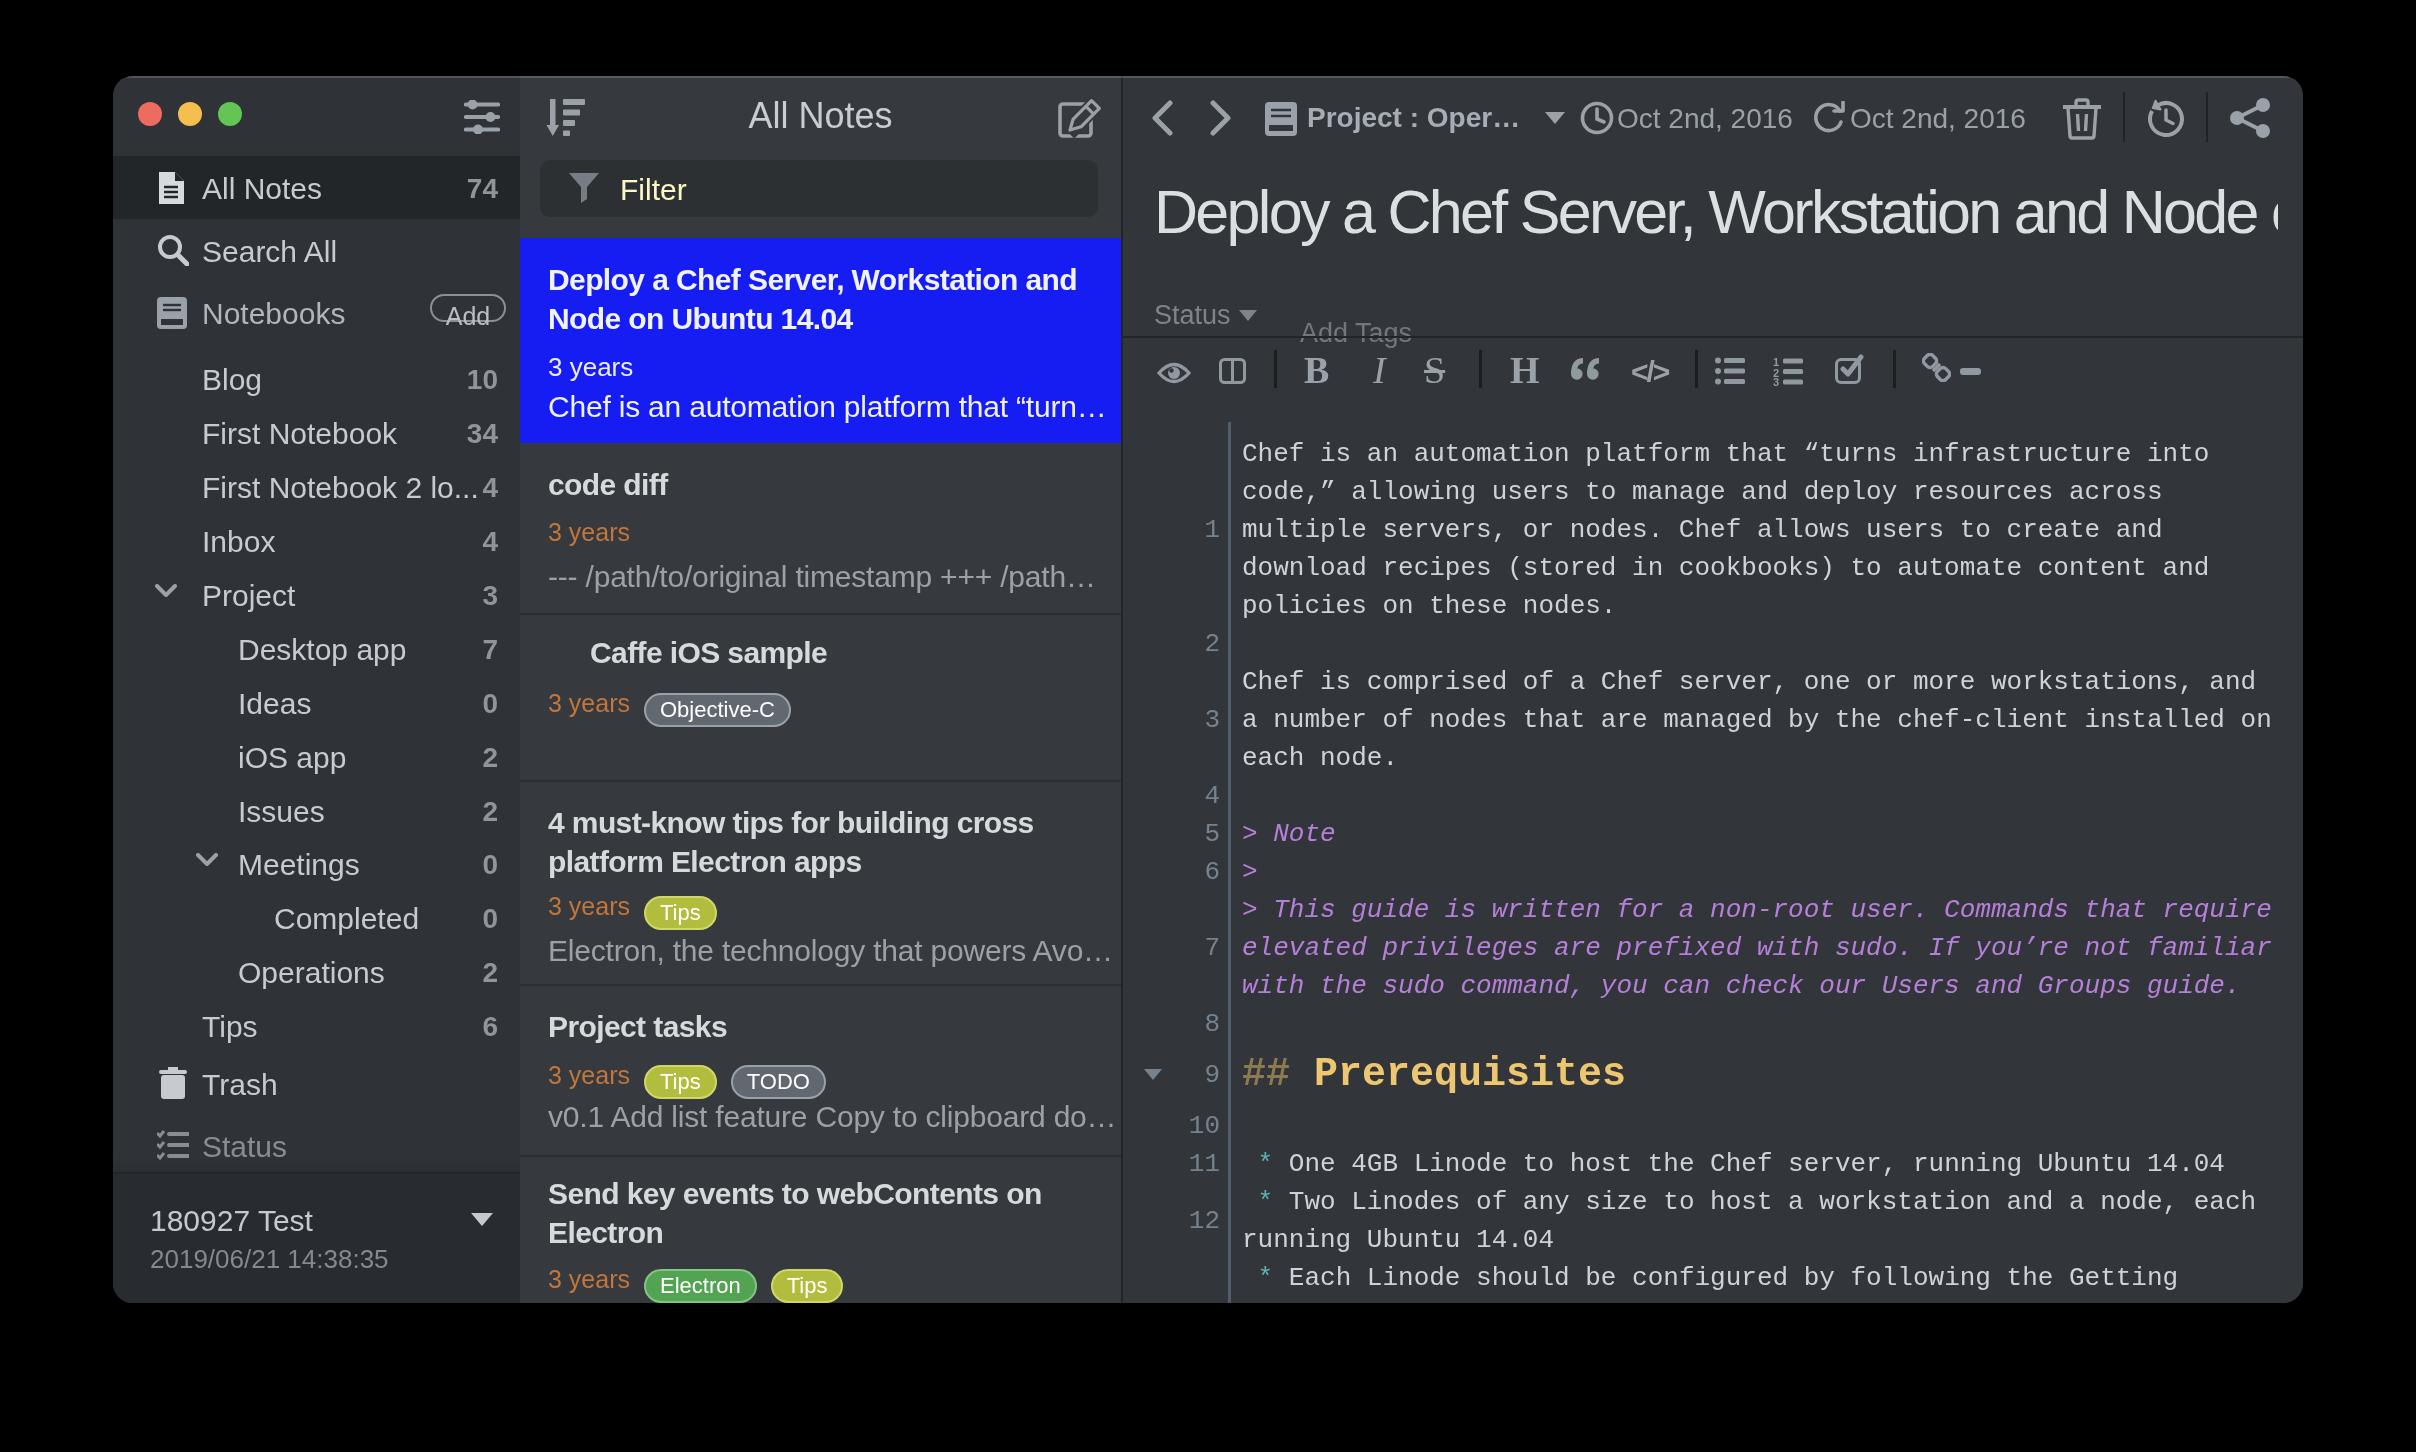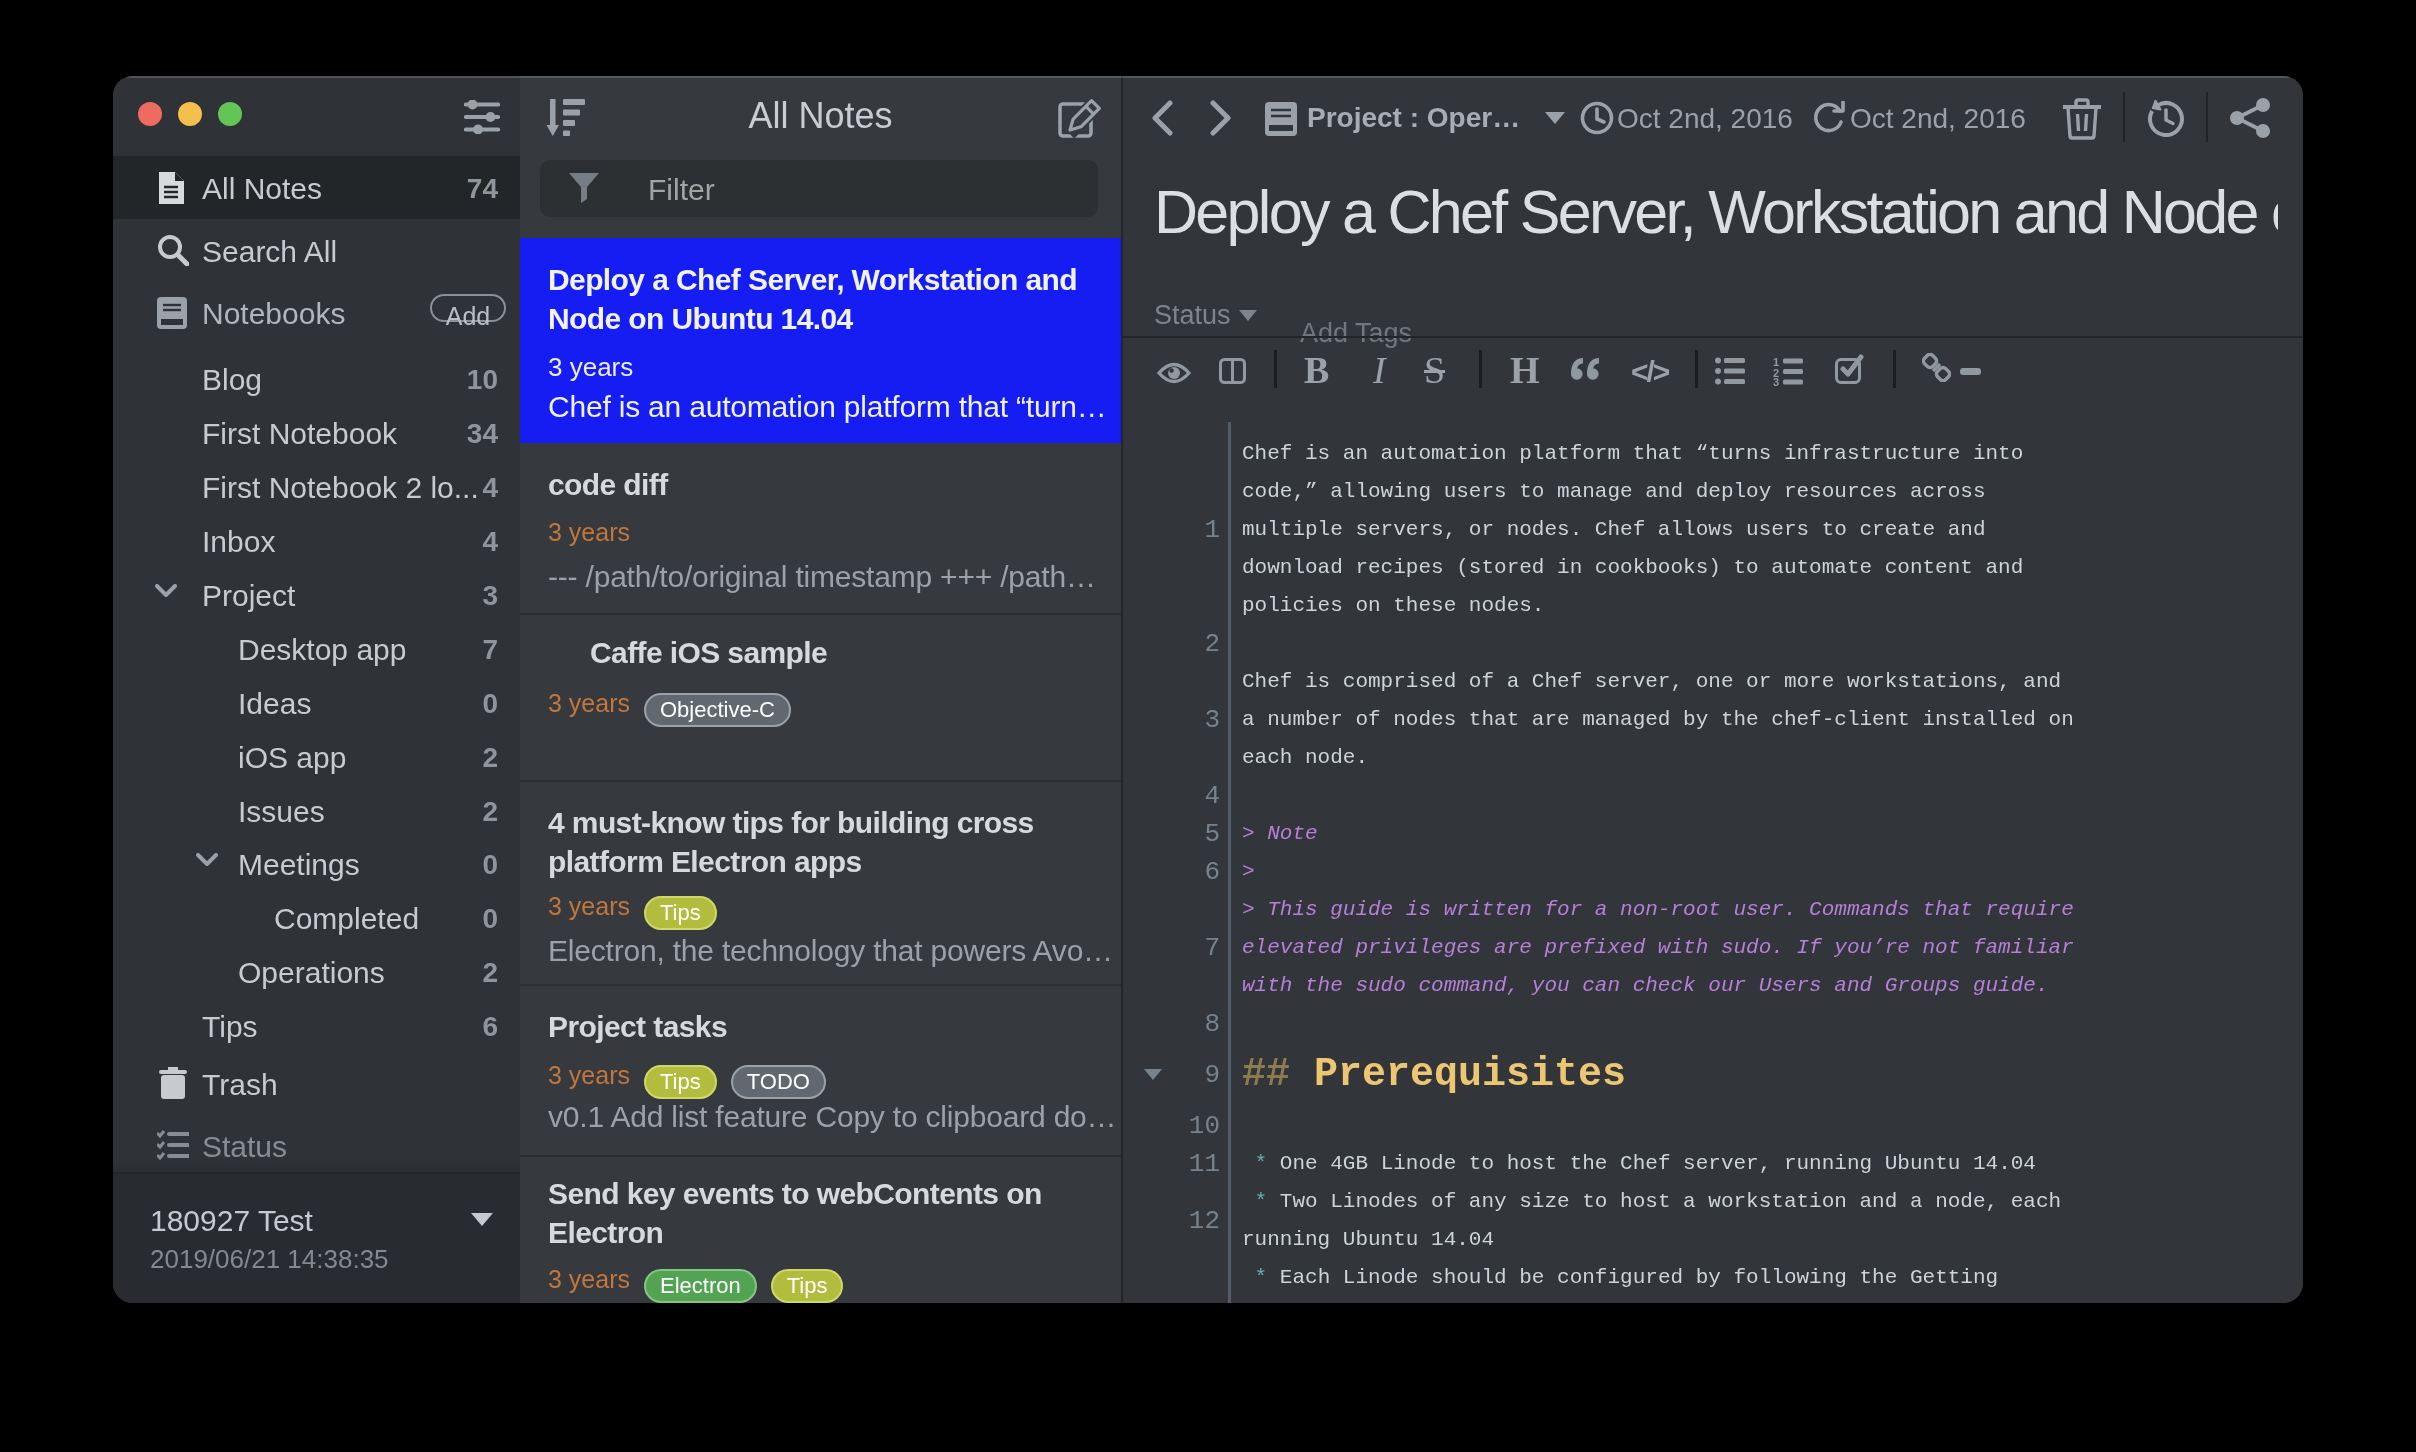--- a/index.html
+++ b/index.html
@@ -22,21 +22,21 @@
 .nprev { position:absolute; left:435px; font-size:30px; color:#9ba1a7; white-space:nowrap; letter-spacing:-0.2px;}
 .pill { display:inline-block; height:34px; line-height:30px; border-radius:17px; padding:0 14px;
   font-size:22px; color:#fff; border:2px solid; margin-left:14px; vertical-align:-5px; }
 .pill.gray { background:#62686f; border-color:#9aa1a8; }
 .pill.green { background:#52a352; border-color:#83c683; }
 .pill.lime { background:#b3bd3d; border-color:#ced86a; }
 
 #ed { position:absolute; left:1008px; top:0; width:1182px; height:1227px; background:#32363a;
   border-left:2px solid #232629; }
 .tbi { color:#9aa1a8; }
-.cl { font-size:21px; line-height:38px; color:#ced3d8; white-space:pre; font-family:"Liberation Mono", monospace;}
+.cl { font-size:26px; line-height:38px; color:#ced3d8; white-space:pre; font-family:"Liberation Mono", monospace;}
 .quote { color:#b67fd9; font-style:italic; }
 .gnum { position:absolute; width:80px; text-align:right; font-family:"Liberation Mono", monospace;
   font-size:26px; color:#76828e; }
 </style>
 </head>
 <body>
 <div id="win">
   <div id="sb">
     <div class="tl" style="left:25px; background:#ed6b5f;"></div>
     <div class="tl" style="left:65px; background:#f5bf4f;"></div>
@@ -163,21 +163,21 @@
       <rect x="-3" y="-9" width="43" height="18" fill="#363a3e"></rect>
       <path d="M0 0 L10 -5.5 L36 -5.5 L36 5.5 L10 5.5 Z" fill="none" stroke="#9aa1a8" stroke-width="3.2" stroke-linejoin="round"></path>
       <line x1="28" y1="-5.5" x2="28" y2="5.5" stroke="#9aa1a8" stroke-width="3.2"></line>
     </g>
   </svg>
 
   <div class="abs" style="left:427px; top:84px; width:558px; height:57px; background:#2c3033; border-radius:10px;"></div>
   <svg class="abs" style="left:456px; top:97px;" width="30" height="30" viewBox="0 0 30 30">
     <path d="M0 0 L30 0 L18 14 L18 26 L12 30 L12 14 Z" fill="#767d84"></path>
   </svg>
-  <div class="abs" style="left:535px; top:97px; font-size:30px; color:#a3a3a3;">Filter</div>
+  <div class="abs" style="left:507px; top:97px; font-size:30px; color:#fef9c3;">Filter</div>
 
   <div class="abs" style="left:407px; top:162px; width:601px; height:205px; background:#161df3;"></div>
   <div class="ntitle" style="top:187px; color:#f0f2fd;">Deploy a Chef Server, Workstation and</div>
   <div class="ntitle" style="top:226px; color:#f0f2fd;">Node on Ubuntu 14.04</div>
   <div class="nmeta" style="top:276px; color:#eceefb; font-size:26px;">3 years</div>
   <div class="nprev" style="top:314px; color:#eff1fd;">Chef is an automation platform that “turn…</div>
 
   <div class="ntitle" style="top:392px;">code diff</div>
   <div class="nmeta" style="top:442px;">3 years</div>
   <div class="nprev" style="top:484px;">--- /path/to/original timestamp +++ /path…</div>

